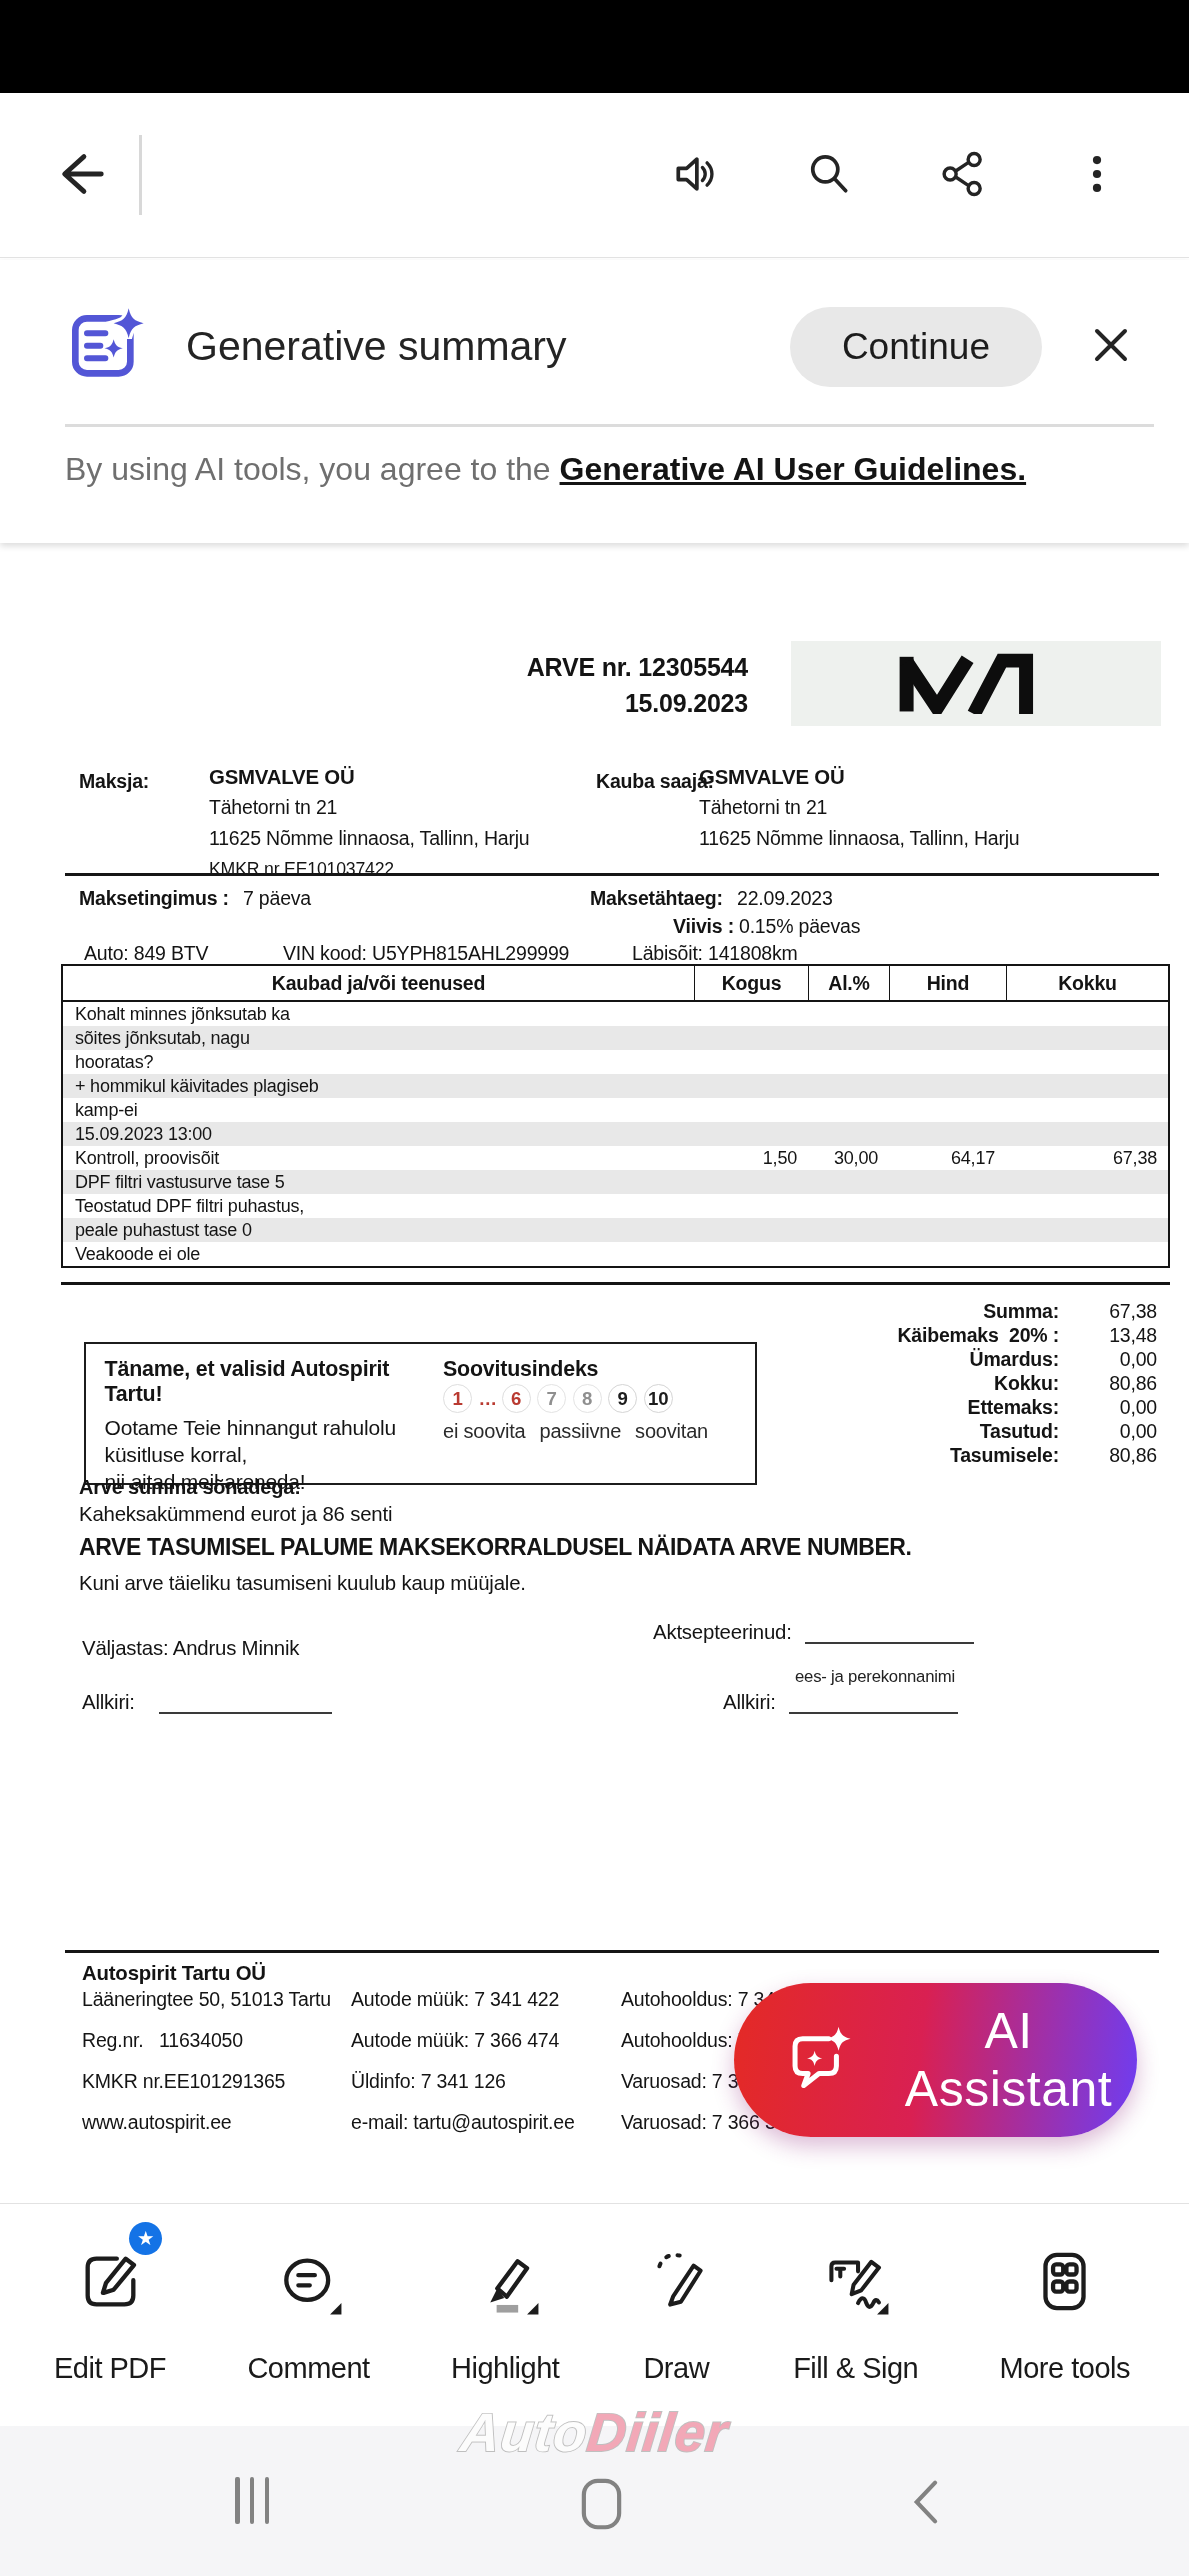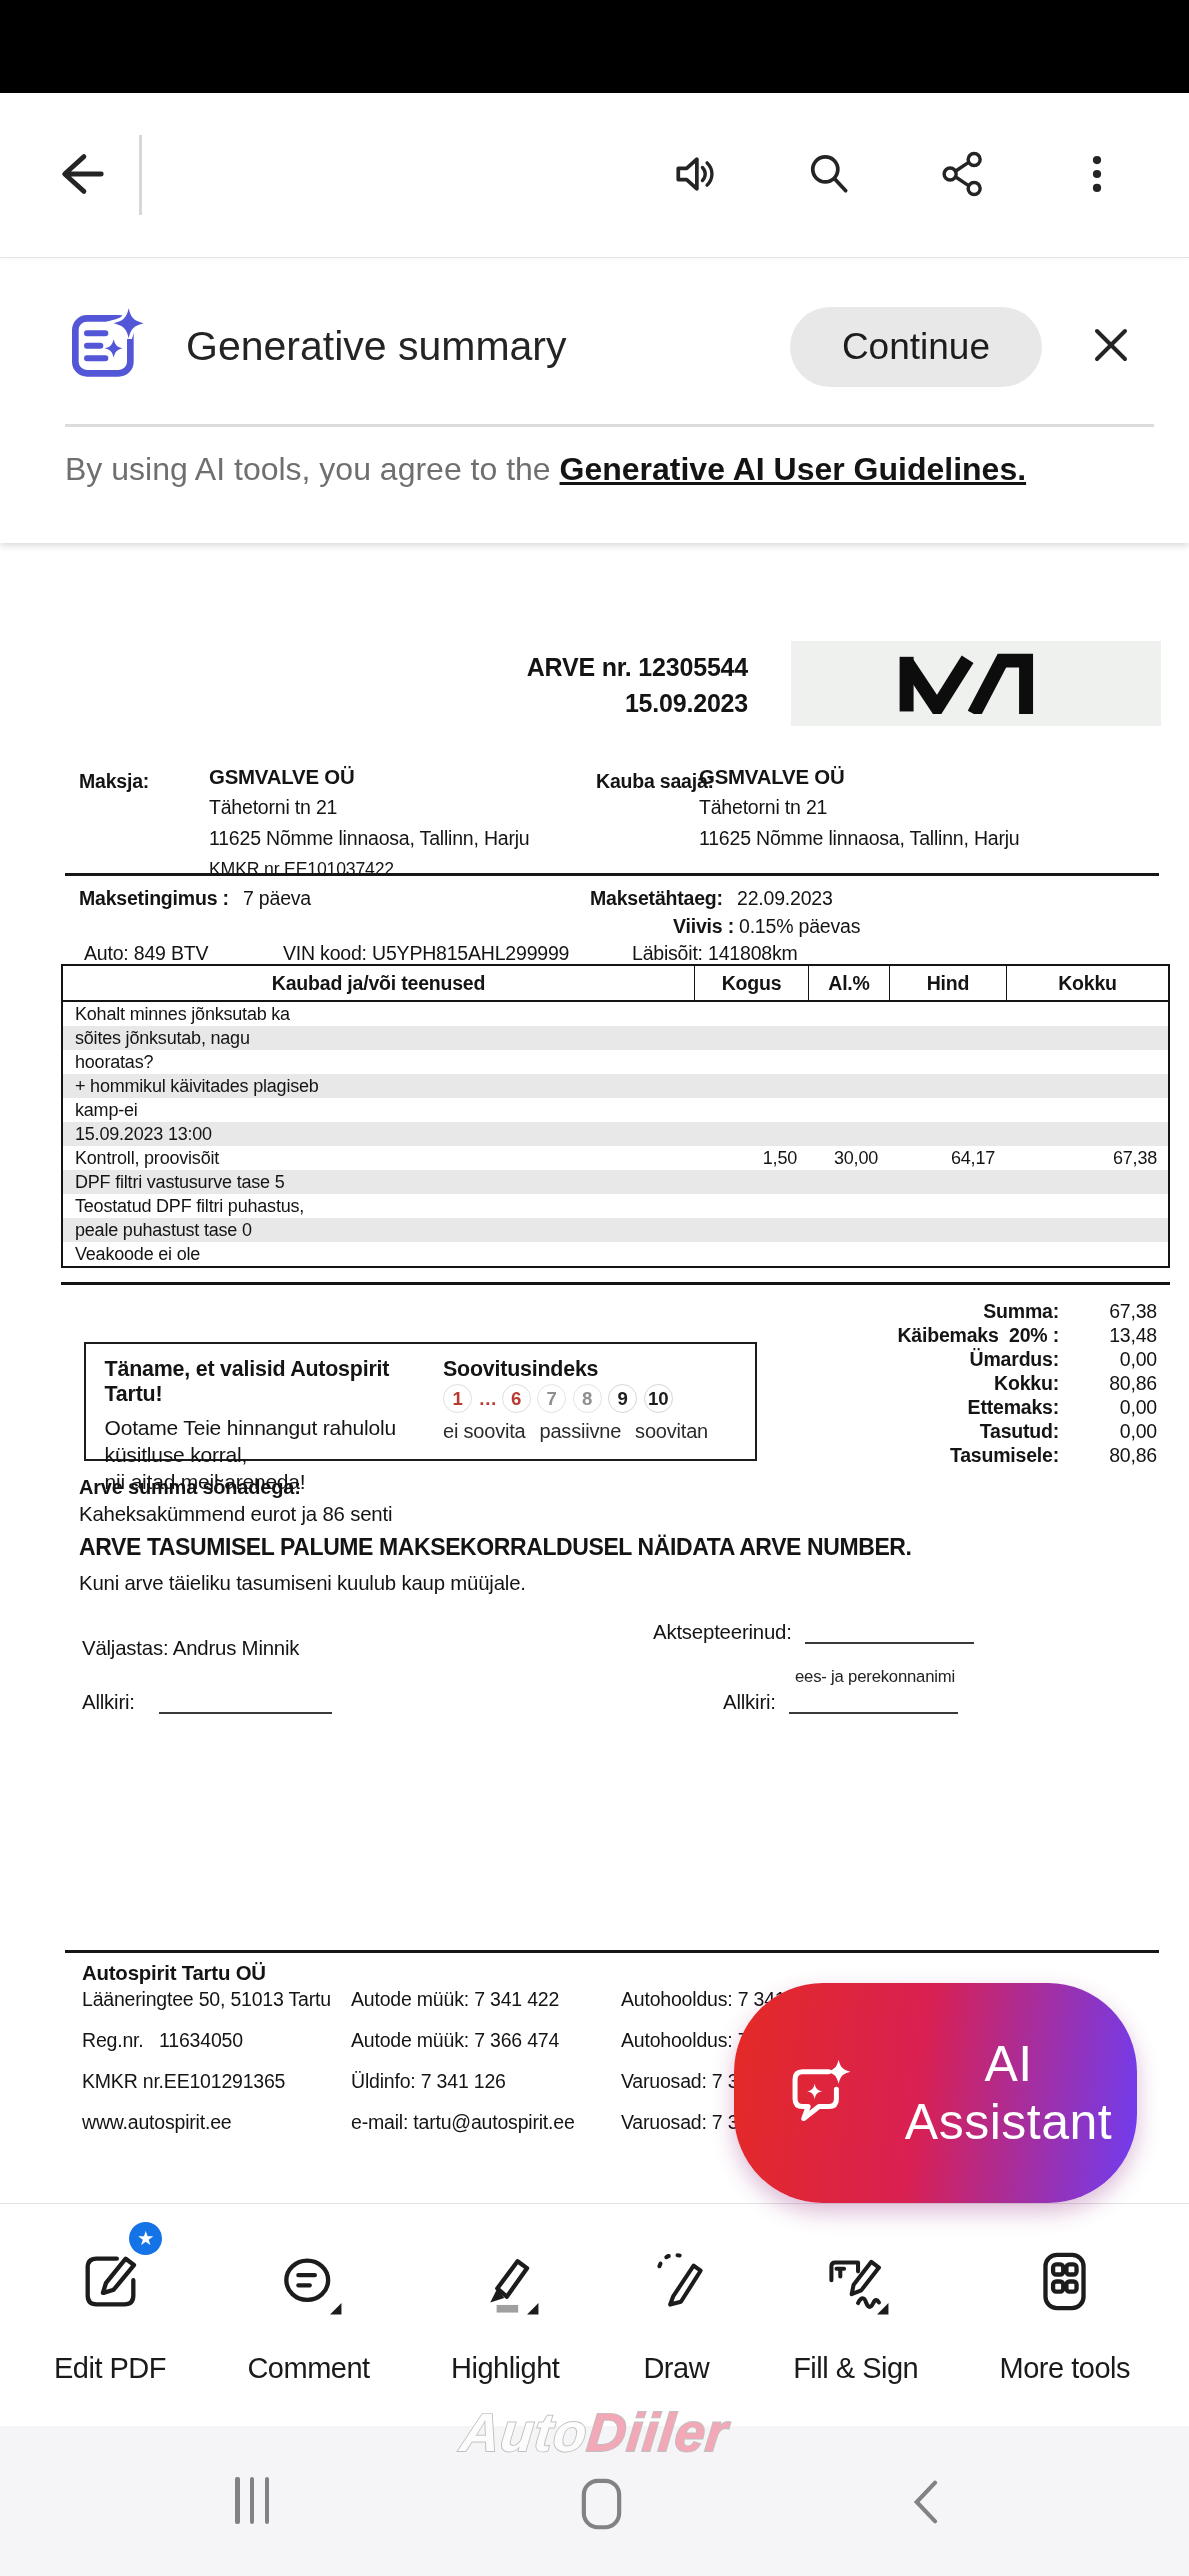--- a/index.html
+++ b/index.html
@@ -77,21 +77,21 @@
   .trow .c-kogus,.trow .c-al,.trow .c-hind,.trow .c-kokku { text-align:right; padding-right:11px; }
   .tbl-underline { left:61px; top:739px; width:1109px; height:2.8px; background:#141414; }
 
   
   .totals { left:790px; top:756px; width:367px; }
   .totrow { display:flex; height:24px; align-items:center; }
   .totrow .tl { flex:1; text-align:right; font-weight:bold; font-size:19.5px; white-space:pre; }
   .totrow .tv { width:98px; text-align:right; font-size:19.5px; }
 
   
-  .fbox { left:84px; top:799px; width:673px; height:119px; border:2.8px solid #1c1c1c;
+  .fbox { left:84px; top:799px; width:673px; height:143px; border:2.8px solid #1c1c1c;
           display:flex; padding:13px 13px 9.3px 18.6px; }
   .fb-left { flex:1; }
   .fb-title { font-weight:bold; font-size:21.4px; margin-bottom:6.5px; }
   .fb-line { font-size:21px; line-height:27px; }
   .fb-right { width:299px; }
   .fb-idx-title { font-weight:bold; font-size:21.4px; margin-bottom:2px; }
   .scale { display:flex; align-items:center; gap:6.5px; }
   .circ { width:29px; height:29px; border:1.9px solid #dedede; border-radius:50%;
           display:flex; align-items:center; justify-content:center; font-size:18.6px; font-weight:bold; }
   .circ.red { color:#b93a31; }
@@ -109,21 +109,21 @@
   .sigrow { display:flex; align-items:flex-end; gap:13px; font-size:20.4px; }
   .sigline { border-bottom:2.8px solid #3a3a3a; height:22px; }
   .hint { font-size:16.7px; color:#222; }
 
   
   .foot-company { font-weight:bold; font-size:20.4px; }
   .fcol div { font-size:19.5px; height:41px; }
   .pre { white-space:pre; }
 
   
-  .ai-btn { position:absolute; left:734px; top:1440px; width:403px; height:220px; border:none;
+  .ai-btn { position:absolute; left:734px; top:1440px; width:403px; height:154px; border:none;
             border-radius:89px; background:linear-gradient(97deg,#e42a25 0%,#d92052 46%,#6e3df2 100%);
             display:flex; align-items:center; padding:0 0 0 48px; gap:24px; z-index:5;
             box-shadow:0 9.3px 22px rgba(140,30,120,.30); cursor:pointer; }
   .ai-btn span { color:#fff; font-size:50px; letter-spacing:0.5px; font-family:"Liberation Sans",sans-serif; }
 
   
   .tools { position:absolute; top:2203px; left:0; width:1189px; height:223px; background:#fff;
            border-top:1.9px solid #e2e2e2; display:flex; justify-content:space-between;
            padding:24px 59px 0 54px; }
   .tool { display:flex; flex-direction:column; align-items:center; }

